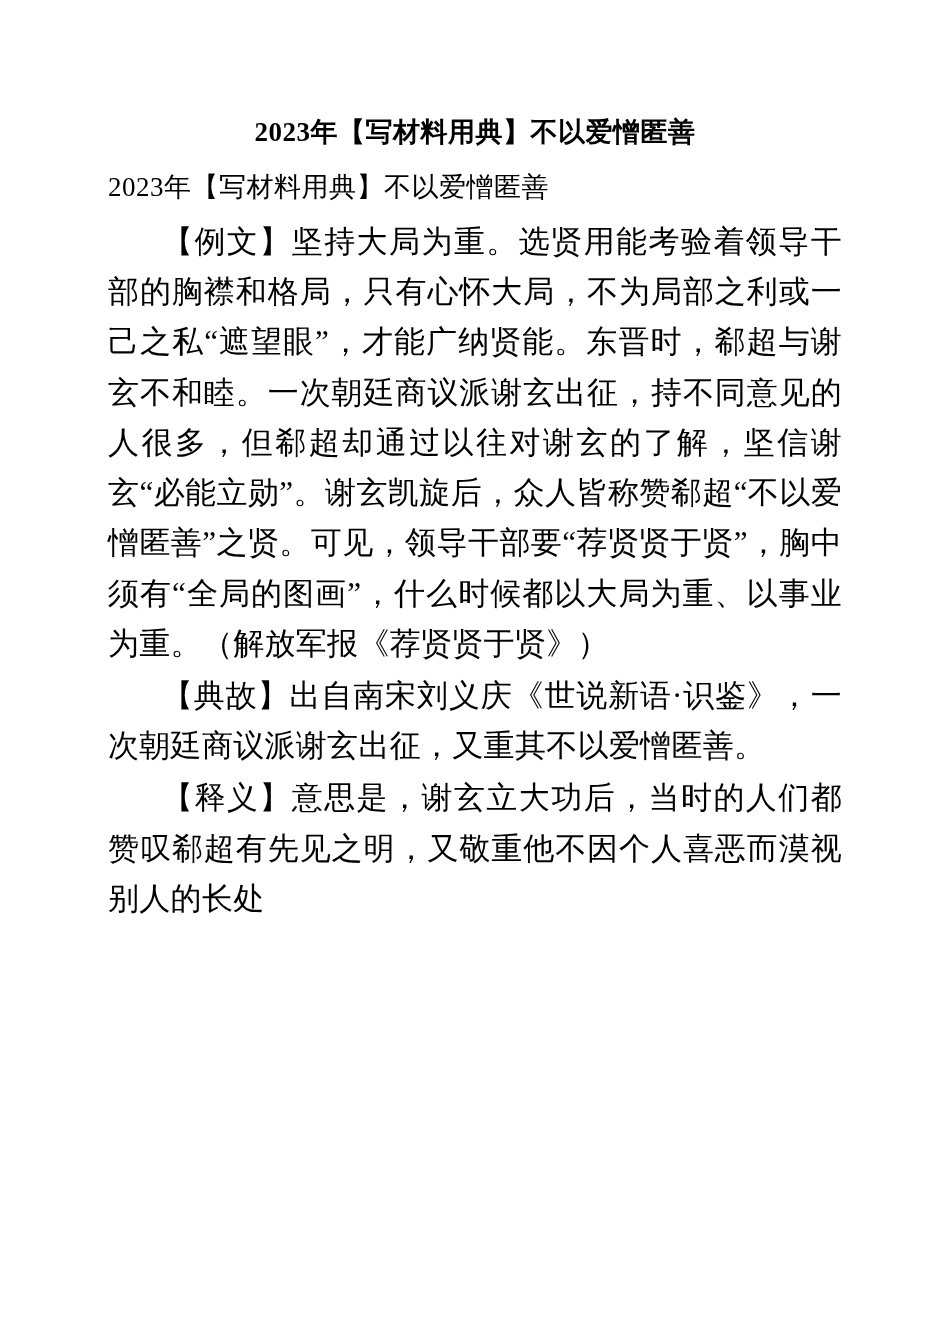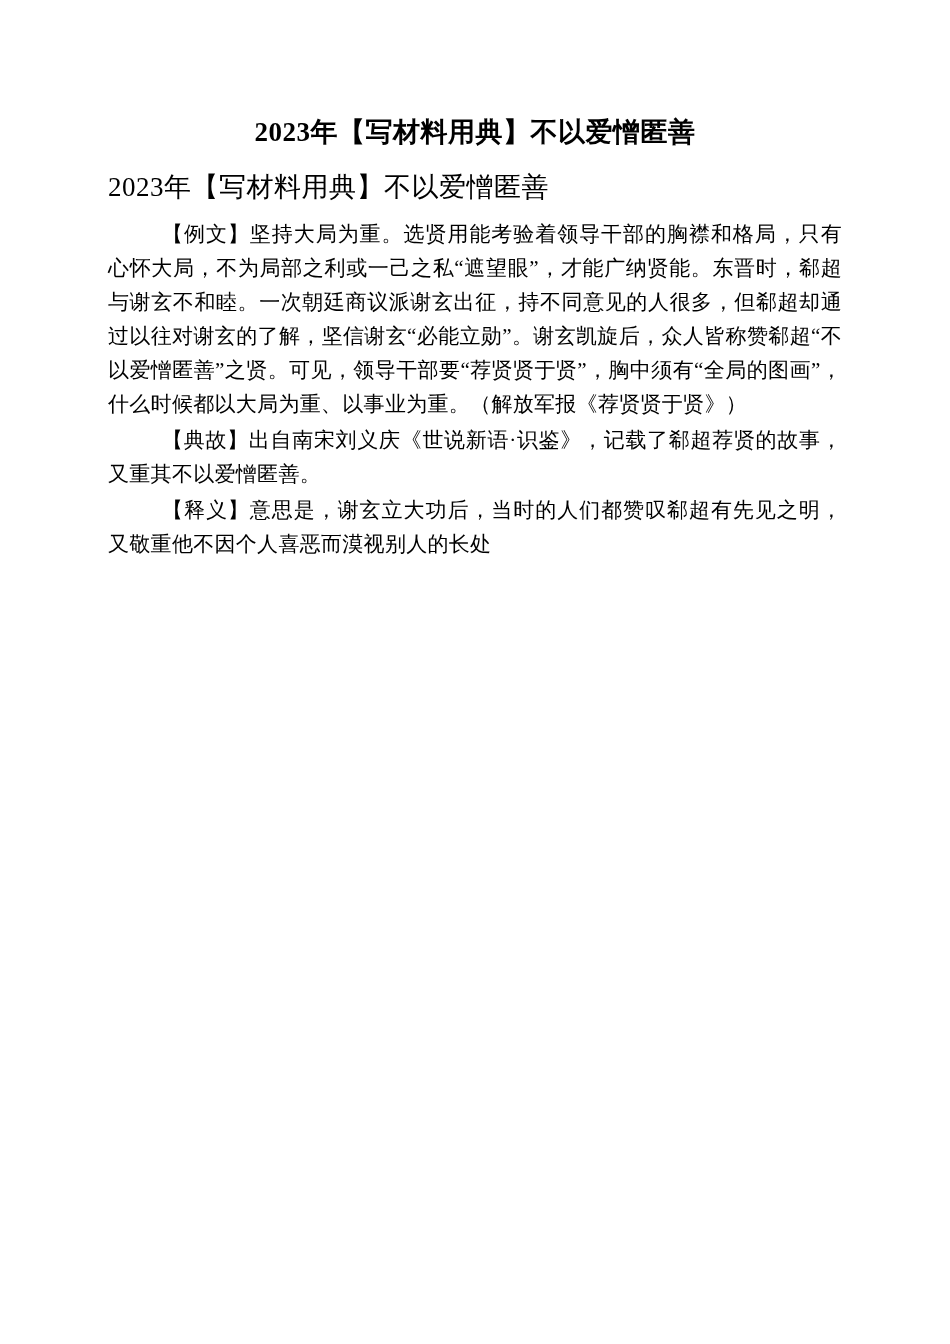--- a/index.html
+++ b/index.html
@@ -30,21 +30,21 @@
     letter-spacing: 0.5px;
   }
   .subtitle {
     font-size: 27px;
     line-height: 1.5;
     margin: 0 0 10px 0;
     text-align: left;
     letter-spacing: 0.5px;
   }
   .para {
-    font-size: 21px;
+    font-size: 31px;
     line-height: 1.62;
     margin: 0 0 2px 0;
     text-align: justify;
     text-justify: inter-ideograph;
     text-indent: 54px;
     letter-spacing: 0.3px;
   }
   .spacer {
     height: 40px;
   }
@@ -53,20 +53,20 @@
 <body>
 
 <div class="page">
 
   <h1 class="doc-title">2023年【写材料用典】不以爱憎匿善</h1>
 
   <div class="subtitle">2023年【写材料用典】不以爱憎匿善</div>
 
   <p class="para">【例文】坚持大局为重。选贤用能考验着领导干部的胸襟和格局，只有心怀大局，不为局部之利或一己之私“遮望眼”，才能广纳贤能。东晋时，郗超与谢玄不和睦。一次朝廷商议派谢玄出征，持不同意见的人很多，但郗超却通过以往对谢玄的了解，坚信谢玄“必能立勋”。谢玄凯旋后，众人皆称赞郗超“不以爱憎匿善”之贤。可见，领导干部要“荐贤贤于贤”，胸中须有“全局的图画”，什么时候都以大局为重、以事业为重。（解放军报《荐贤贤于贤》）</p>
 
-  <p class="para">【典故】出自南宋刘义庆《世说新语·识鉴》，记载了郗超荐贤的故事，又重其不以爱憎匿善。</p>
+  <p class="para">【典故】出自南宋刘义庆《世说新语·识鉴》，一次朝廷商议派谢玄出征，又重其不以爱憎匿善。</p>
 
   <p class="para">【释义】意思是，谢玄立大功后，当时的人们都赞叹郗超有先见之明，又敬重他不因个人喜恶而漠视别人的长处</p>
 
   <div class="spacer"></div>
 
 
 </div>
 
 </body></html>

